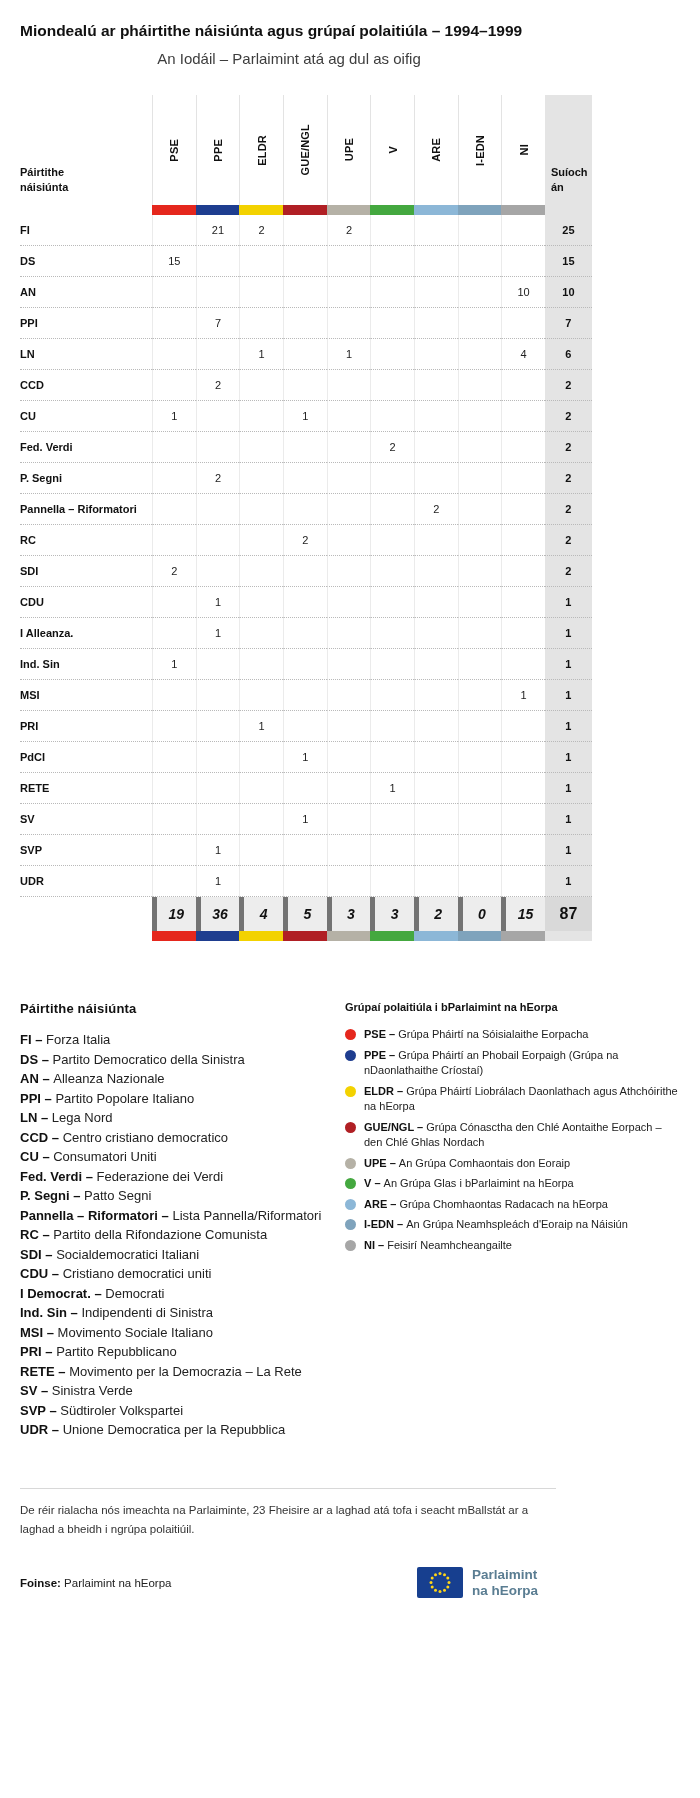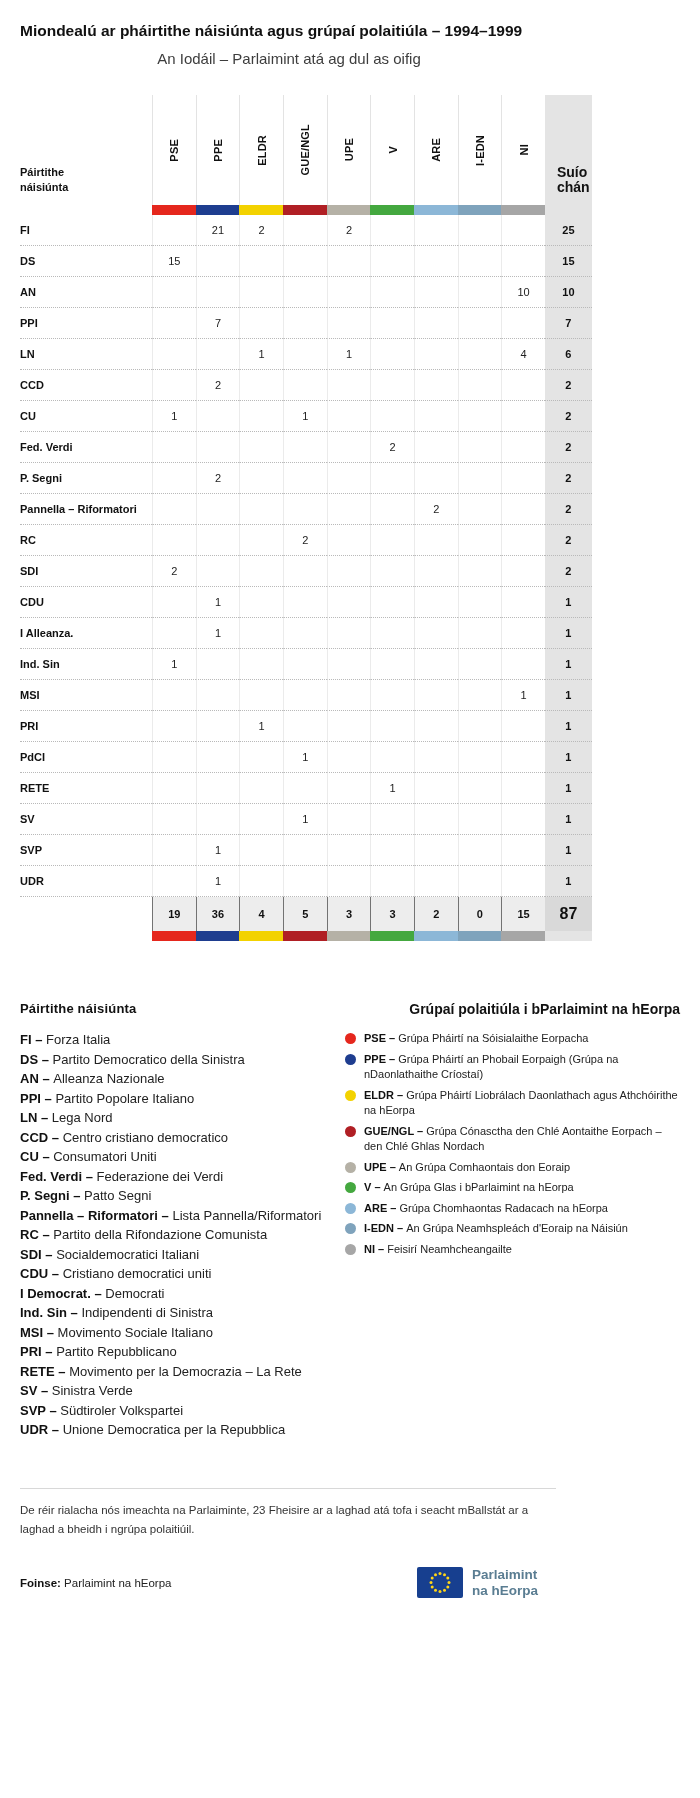--- a/index.html
+++ b/index.html
@@ -10,38 +10,38 @@
   .title { font-size:15.5px; font-weight:700; margin:8px 0 10px; color:#111; }
   .subtitle { font-size:15px; font-weight:400; color:#3d3d3d; margin:0 0 28px 2px;text-align:center; }
 
   
   .table { display:grid; grid-template-columns:132px repeat(9,43.66px) 47px; }
   .cell { font-size:11px; }
   .th-group { height:110px; display:flex; align-items:center; justify-content:center; border-left:1px solid #e3e3e3; }
   .vtext { writing-mode:vertical-rl; transform:rotate(180deg); font-weight:700; font-size:11px; letter-spacing:.2px; color:#111; }
   .th-corner { height:110px; display:flex; align-items:flex-end; padding-bottom:10px; }
   .corner-label { width:70px; font-weight:700; font-size:11px; line-height:15px; color:#111; }
-  .th-total { height:110px; background:#e4e4e4; display:flex; align-items:flex-end; padding:0 2px 10px 12px; font-weight:700; font-size:14px; line-height:15px; word-break:break-all; color:#111; }
+  .th-total { height:110px; background:#e4e4e4; display:flex; align-items:flex-end; padding:0 2px 10px 6px; font-weight:700; font-size:11px; line-height:15px; word-break:break-all; color:#111; }
   .bar { height:10px; }
   .bar-empty { background:#fff; }
   .bar-total { background:#e4e4e4; }
   .td { height:31px; display:flex; align-items:center; border-bottom:1px dotted #b9b9b9; font-size:11px; }
   .td-party { font-weight:700; white-space:nowrap; color:#111; }
   .td-val { justify-content:center; border-left:1px solid #ebebeb; color:#222; }
   .td-total { justify-content:center; background:#e4e4e4; font-weight:700; color:#111; }
   .tr-party { height:34px; }
-  .tr-val { height:34px; display:flex; align-items:center; justify-content:center; background:#ededed; font-weight:700; font-size:11px; border-left:1px solid #737373; color:#111; }
+  .tr-val { height:34px; display:flex; align-items:center; justify-content:center; background:#ededed; font-weight:700; font-size:14px; border-left:5px solid #737373; color:#111;font-style:italic; }
   .tr-total { height:34px; display:flex; align-items:center; justify-content:center; background:#d9d9d9; font-weight:700; font-size:16px; color:#111; }
 
   
   .legends { display:flex; margin-top:60px; }
   .legend-parties { width:325px; flex:0 0 325px; }
   .legend-groups { width:335px; flex:0 0 335px; }
   .lg-head { font-weight:700; font-size:13px; margin-bottom:14px; color:#111; letter-spacing:.2px; }
-  .legend-groups .lg-head { font-size:14px; letter-spacing:0;text-align:right; }
+  .legend-groups .lg-head { font-size:11px; letter-spacing:0; }
   .lg-pitem { font-size:13px; line-height:19.5px; color:#222; }
   .lg-pitem b { color:#111; }
   .lg-gitem { display:flex; align-items:flex-start; font-size:11px; line-height:15.5px; margin-bottom:5px; color:#222; }
   .lg-gitem b { color:#111; }
   .dot { width:11px; height:11px; border-radius:50%; flex:0 0 11px; margin:2px 8px 0 0; }
 
   
   .rule { border:none; border-top:1px solid #d8d8d8; margin:48px 0 12px; }
   .footnote { font-size:11.5px; line-height:19px; color:#333; margin:0; max-width:660px; }
   .sourcerow { display:flex; justify-content:space-between; align-items:center; margin-top:28px; }

